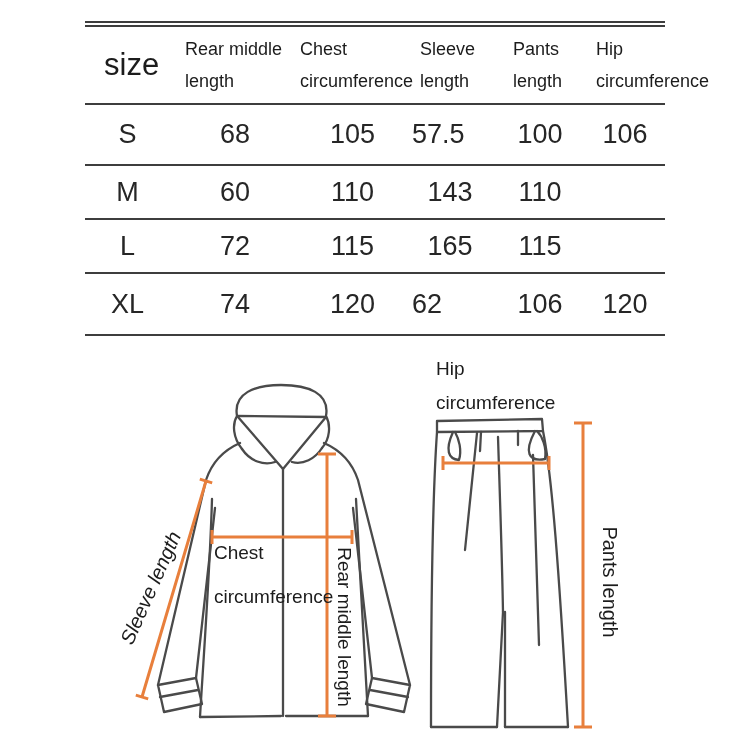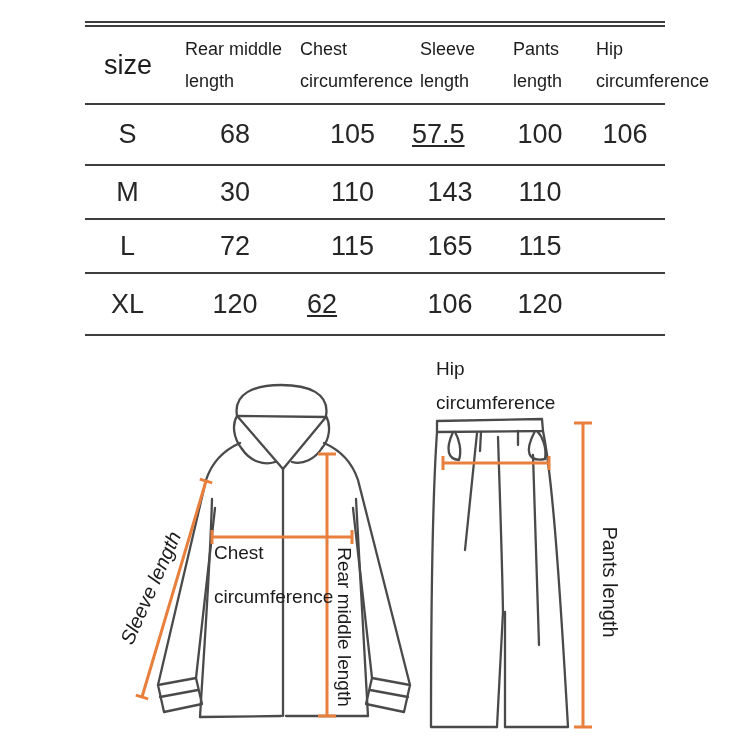--- a/index.html
+++ b/index.html
@@ -12,31 +12,31 @@
   .trow{
     display:grid;grid-template-columns:85px 130px 105px 90px 90px 80px;
     border-bottom:2px solid #3d3d3d;box-sizing:border-box;
   }
   .thead{border-top:6px double #3d3d3d;height:84px;}
   .r0{height:61px;} .r1{height:54px;} .r2{height:54px;} .r3{height:62px;}
   .th{
     display:flex;align-items:center;font-size:18px;line-height:32px;
     color:#1c1c1c;white-space:normal;overflow:visible;
   }
-  .th.c1{font-size:27px;padding-left:19px;}
+  .th.c1{font-size:31px;padding-left:19px;}
   .th.c2{padding-left:15px;}
   .th.c3{padding-left:0;}
   .th.c4{padding-left:15px;}
   .th.c5{padding-left:18px;}
   .th.c6{padding-left:11px;}
   .td{
     display:flex;align-items:center;justify-content:center;
     font-size:27px;color:#262626;
   }
-  .td.c4{justify-content:flex-start;padding-left:7px;text-decoration:underline;}
+  .td.c4{justify-content:flex-start;padding-left:7px;}
   
   .diagram{position:absolute;left:0;top:340px;width:750px;height:410px;}
   .dlabel{position:absolute;color:#1c1c1c;}
   .lbl-sleeve{
     left:151px;top:588px;font-size:20px;font-style:italic;white-space:nowrap;
     transform:translate(-50%,-50%) rotate(-66deg);
   }
   .lbl-chest{left:214px;top:531px;width:135px;font-size:19px;line-height:44px;}
   .lbl-rear{
     left:344px;top:627px;font-size:19px;white-space:nowrap;
@@ -65,34 +65,35 @@
     <div class="trow r0">
       <div class="td c1">S</div>
       <div class="td c2">68</div>
       <div class="td c3">105</div>
       <div class="td c4">57.5</div>
       <div class="td c5">100</div>
       <div class="td c6">106</div>
     </div>
     <div class="trow r1">
       <div class="td c1">M</div>
-      <div class="td c2">30</div>
+      <div class="td c2">60</div>
       <div class="td c3">110</div>
       <div class="td c5">143</div>
       <div class="td c6">110</div>
     </div>
     <div class="trow r2">
       <div class="td c1">L</div>
       <div class="td c2">72</div>
       <div class="td c3">115</div>
       <div class="td c5">165</div>
       <div class="td c6">115</div>
     </div>
     <div class="trow r3">
       <div class="td c1">XL</div>
+      <div class="td c2">74</div>
       <div class="td c3">120</div>
       <div class="td c4">62</div>
       <div class="td c5">106</div>
       <div class="td c6">120</div>
     </div>
   </div>
 
   <svg class="diagram" viewBox="0 340 750 410" xmlns="http://www.w3.org/2000/svg">
 
     <g stroke="#4a4a4a" stroke-width="2.3" fill="none" stroke-linecap="round" stroke-linejoin="round">

